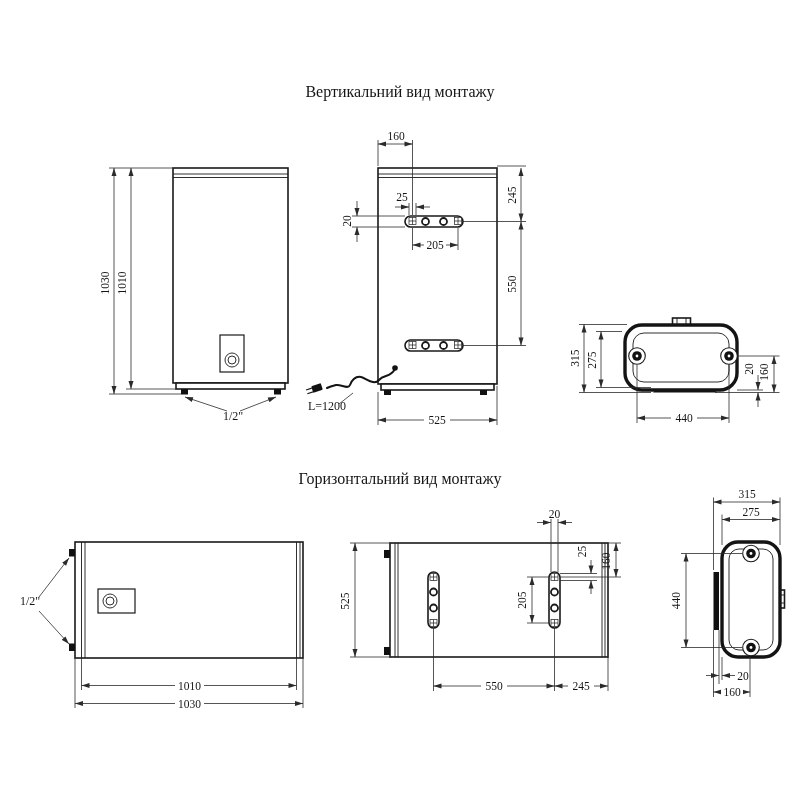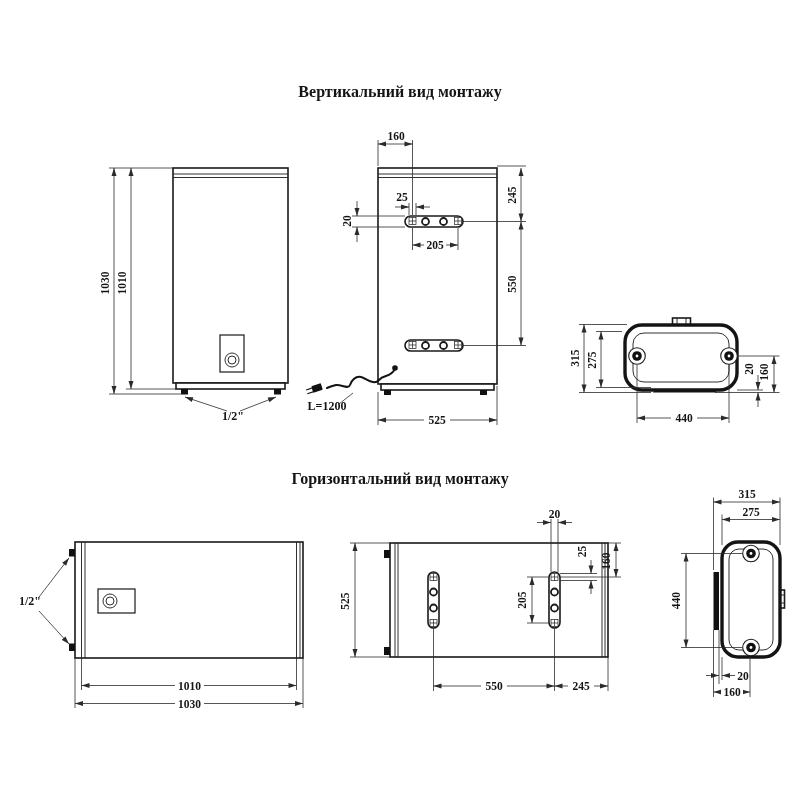--- a/index.html
+++ b/index.html
@@ -1,16 +1,16 @@
 <!DOCTYPE html>
 <html><head>
 <meta charset="utf-8">
 <style>
   html,body{margin:0;padding:0;background:#fff;}
-  .stage{width:800px;height:800px;position:relative;background:#fff;font-weight:bold;}
+  .stage{width:800px;height:800px;position:relative;background:#fff;}
   svg{display:block;}
   text{font-family:"Liberation Serif","DejaVu Serif",serif;fill:#151515;}
   .d{font-size:11.5px;}
   .dl{font-size:12px;}
   .title{font-size:16px;}
   .lnf{stroke:#1a1a1a;stroke-width:1.6;fill:#fff;}
   .tn{stroke:#1a1a1a;stroke-width:0.9;fill:none;}
   .t2{stroke:#1a1a1a;stroke-width:1.2;fill:none;}
   .thk{stroke:#141414;stroke-width:3.4;fill:#fff;}
   .dim{stroke:#2b2b2b;stroke-width:0.8;fill:none;}

